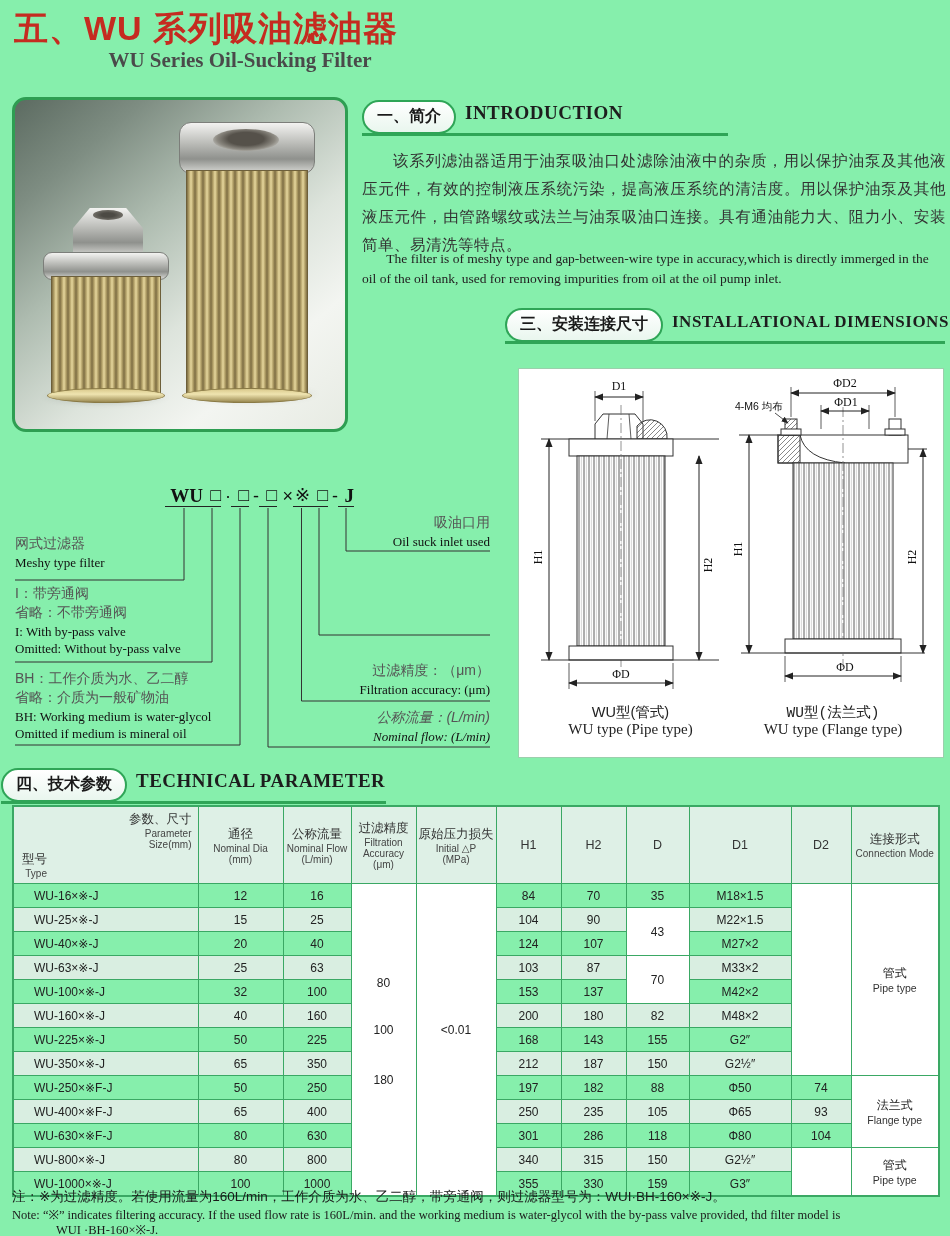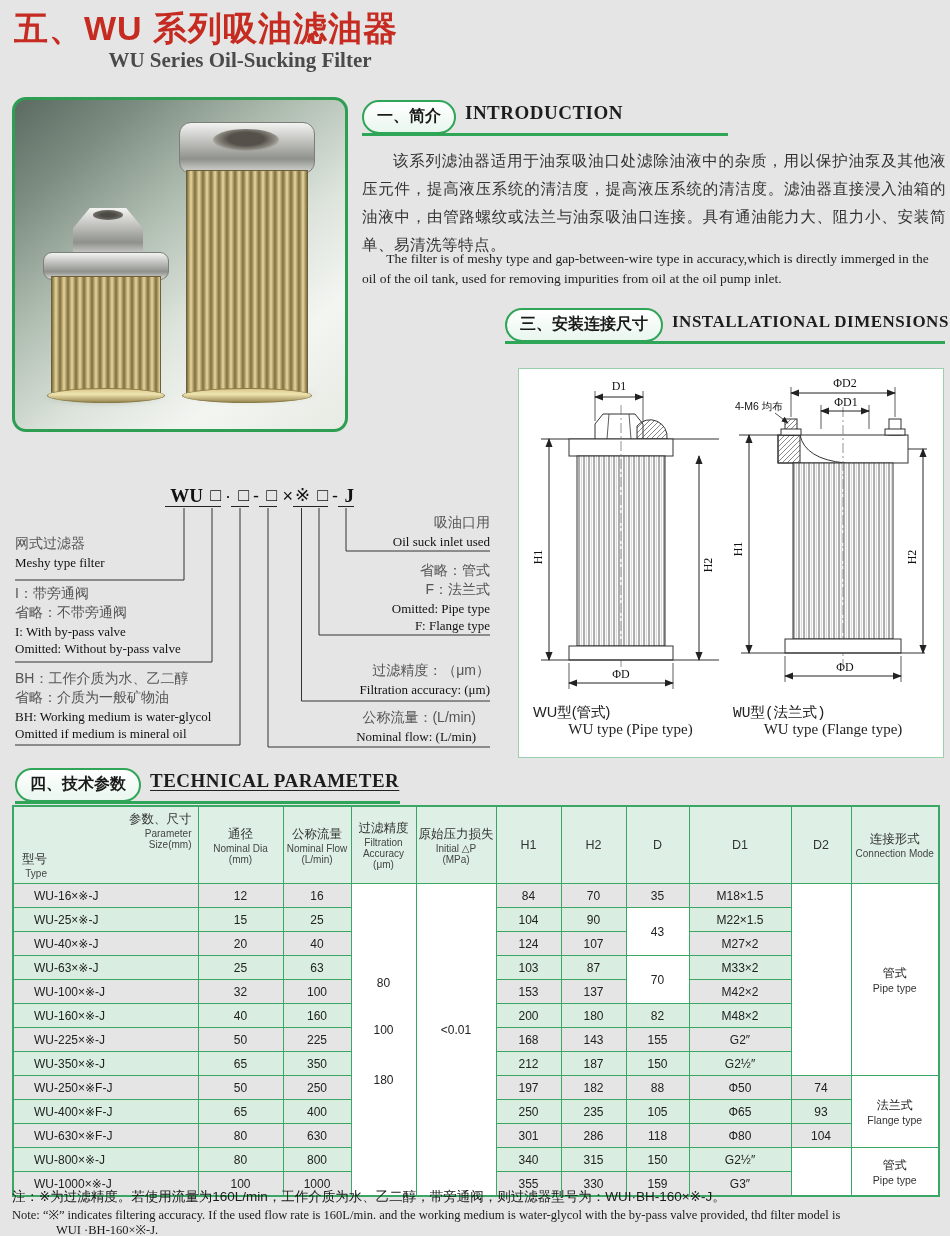--- a/index.html
+++ b/index.html
@@ -1,16 +1,16 @@
 <!DOCTYPE html>
 <html><head>
 <meta charset="utf-8">
 <style>
   html,body{margin:0;padding:0;background:#fff;}
-  .page{position:relative;width:950px;height:1236px;background:#e5e5e5;overflow:hidden;
+  .page{position:relative;width:950px;height:1236px;background:#86efac;overflow:hidden;
         font-family:"Liberation Sans","DejaVu Sans",sans-serif;color:#222;}
   .abs{position:absolute;}
   .serif{font-family:"Liberation Serif","DejaVu Serif",serif;}
 
   
   .title-cn{left:14px;top:6px;width:480px;font-size:34px;font-weight:bold;color:#c52b20;letter-spacing:1px;}
   .title-en{left:14px;top:48px;width:452px;text-align:center;font-family:"Liberation Serif","DejaVu Serif",serif;
             font-size:21px;font-weight:bold;color:#4a4a4a;}
 
   
@@ -32,21 +32,21 @@
          background:linear-gradient(140deg,#5c6b61 0%,#7e8d82 18%,#aebcb0 38%,#dde4dc 60%,#f3f5f1 78%,#e7ebe3 100%);
          overflow:hidden;}
   .pleats{background:repeating-linear-gradient(90deg,#7d6d43 0px,#b3a169 2px,#e6d79e 4px,#b3a169 6px,#7d6d43 8px);
           border:1px solid #6d5f3a;}
   .metal{background:linear-gradient(180deg,#f3f3f1,#bcbdb9 40%,#8f918d 72%,#d8d9d5);border:1px solid #7c7e7a;}
   .gold{background:linear-gradient(180deg,#d9c98c,#efe4b0 40%,#9b8a52);border:1px solid #8a7a45;border-radius:50%;}
   .shadow{background:radial-gradient(ellipse at center,rgba(40,50,40,.30),rgba(0,0,0,0) 70%);filter:blur(2px);}
 
   
   .drawbox{left:518px;top:368px;width:424px;height:388px;border:1px solid #9ccfad;background:#fff;}
-  .cap-cn{font-size:14.5px;color:#222;text-align:left;}
+  .cap-cn{font-size:14.5px;color:#222;text-align:center;}
   .cap-en{font-family:"Liberation Serif","DejaVu Serif",serif;font-size:15px;color:#222;text-align:center;}
   svg text{font-family:"Liberation Serif","DejaVu Serif",serif;font-size:12px;fill:#111;}
   svg .cnsmall{font-size:10.5px;font-family:"Liberation Sans","DejaVu Sans",sans-serif;}
 
   
   .typewrap{left:0;top:480px;width:950px;height:290px;}
   .code{position:absolute;left:165px;top:5px;height:24px;white-space:nowrap;}
   .code span{display:inline-block;text-align:right;font-size:18px;line-height:21px;color:#111;vertical-align:bottom;}
   .code .u{border-bottom:1.5px solid #222;}
   .code .wj{font-family:"Liberation Serif","DejaVu Serif",serif;font-weight:bold;font-size:19px;}
@@ -103,21 +103,21 @@
       <div class="abs" style="left:34px;top:7px;width:66px;height:22px;border-radius:50%;background:radial-gradient(ellipse at 50% 45%,#55514a 38%,#8b8880 62%,#c0c0bb 78%);"></div>
       <div class="abs pleats" style="left:7px;top:48px;width:120px;height:222px;"></div>
       <div class="abs gold" style="left:3px;top:266px;width:128px;height:13px;"></div>
     </div>
   </div>
 
   <div class="sec" style="left:362px;top:100px;width:366px;">
     <span class="pill">一、简介</span><span class="sec-en">INTRODUCTION</span>
     <div class="sec-rule"></div>
   </div>
-  <div class="abs intro-cn">该系列滤油器适用于油泵吸油口处滤除油液中的杂质，用以保护油泵及其他液压元件，提高液压系统的清洁度，提高液压系统的清洁度。滤油器直接浸入油箱的油液中，由管路螺纹或法兰与油泵吸油口连接。具有通油能力大、阻力小、安装简单、易清洗等特点。</div>
+  <div class="abs intro-cn">该系列滤油器适用于油泵吸油口处滤除油液中的杂质，用以保护油泵及其他液压元件，有效的控制液压系统污染，提高液压系统的清洁度。用以保护油泵及其他液压元件，由管路螺纹或法兰与油泵吸油口连接。具有通油能力大、阻力小、安装简单、易清洗等特点。</div>
   <div class="abs intro-en serif">The filter is of meshy type and gap-between-wire type in accuracy,which is directly immerged in the oil of the oil tank, used for removing impurities from oil at the oil pump inlet.</div>
 
   <div class="sec" style="left:505px;top:308px;width:440px;">
     <span class="pill">三、安装连接尺寸</span><span class="sec-en" style="font-size:17px;">INSTALLATIONAL DIMENSIONS</span>
     <div class="sec-rule"></div>
   </div>
 
   <div class="abs drawbox">
 
     <svg class="abs" style="left:14px;top:8px;" width="195" height="322" viewBox="0 0 195 322">
@@ -226,37 +226,31 @@
     <div class="lbl" style="left:15px;top:189px;">
       <div class="cn">BH：工作介质为水、乙二醇</div>
       <div class="cn">省略：介质为一般矿物油</div>
       <div class="en">BH: Working medium is water-glycol</div>
       <div class="en">Omitted if medium is mineral oil</div>
     </div>
     <div class="lbl r" style="right:460px;top:33px;">
       <div class="cn">吸油口用</div>
       <div class="en">Oil suck inlet used</div>
     </div>
-    <div class="lbl r" style="right:460px;top:81px;">
-      <div class="cn">省略：管式</div>
-      <div class="cn">F：法兰式</div>
-      <div class="en">Omitted: Pipe type</div>
-      <div class="en">F: Flange type</div>
-    </div>
     <div class="lbl r" style="right:460px;top:181px;">
       <div class="cn">过滤精度：（μm）</div>
       <div class="en">Filtration accuracy: (μm)</div>
     </div>
-    <div class="lbl r" style="right:474px;top:228px;">
+    <div class="lbl r" style="right:460px;top:228px;font-style:italic;">
       <div class="cn">公称流量：(L/min)</div>
       <div class="en">Nominal flow: (L/min)</div>
     </div>
   </div>
 
-  <div class="sec" style="left:15px;top:768px;width:385px;text-decoration:underline;">
+  <div class="sec" style="left:1px;top:768px;width:385px;">
     <span class="pill">四、技术参数</span><span class="sec-en">TECHNICAL PARAMETER</span>
     <div class="sec-rule"></div>
   </div>
 
   <table class="ptable">
     <colgroup>
       <col style="width:185px">
         <col style="width:85px">
         <col style="width:68px">
         <col style="width:65px">

